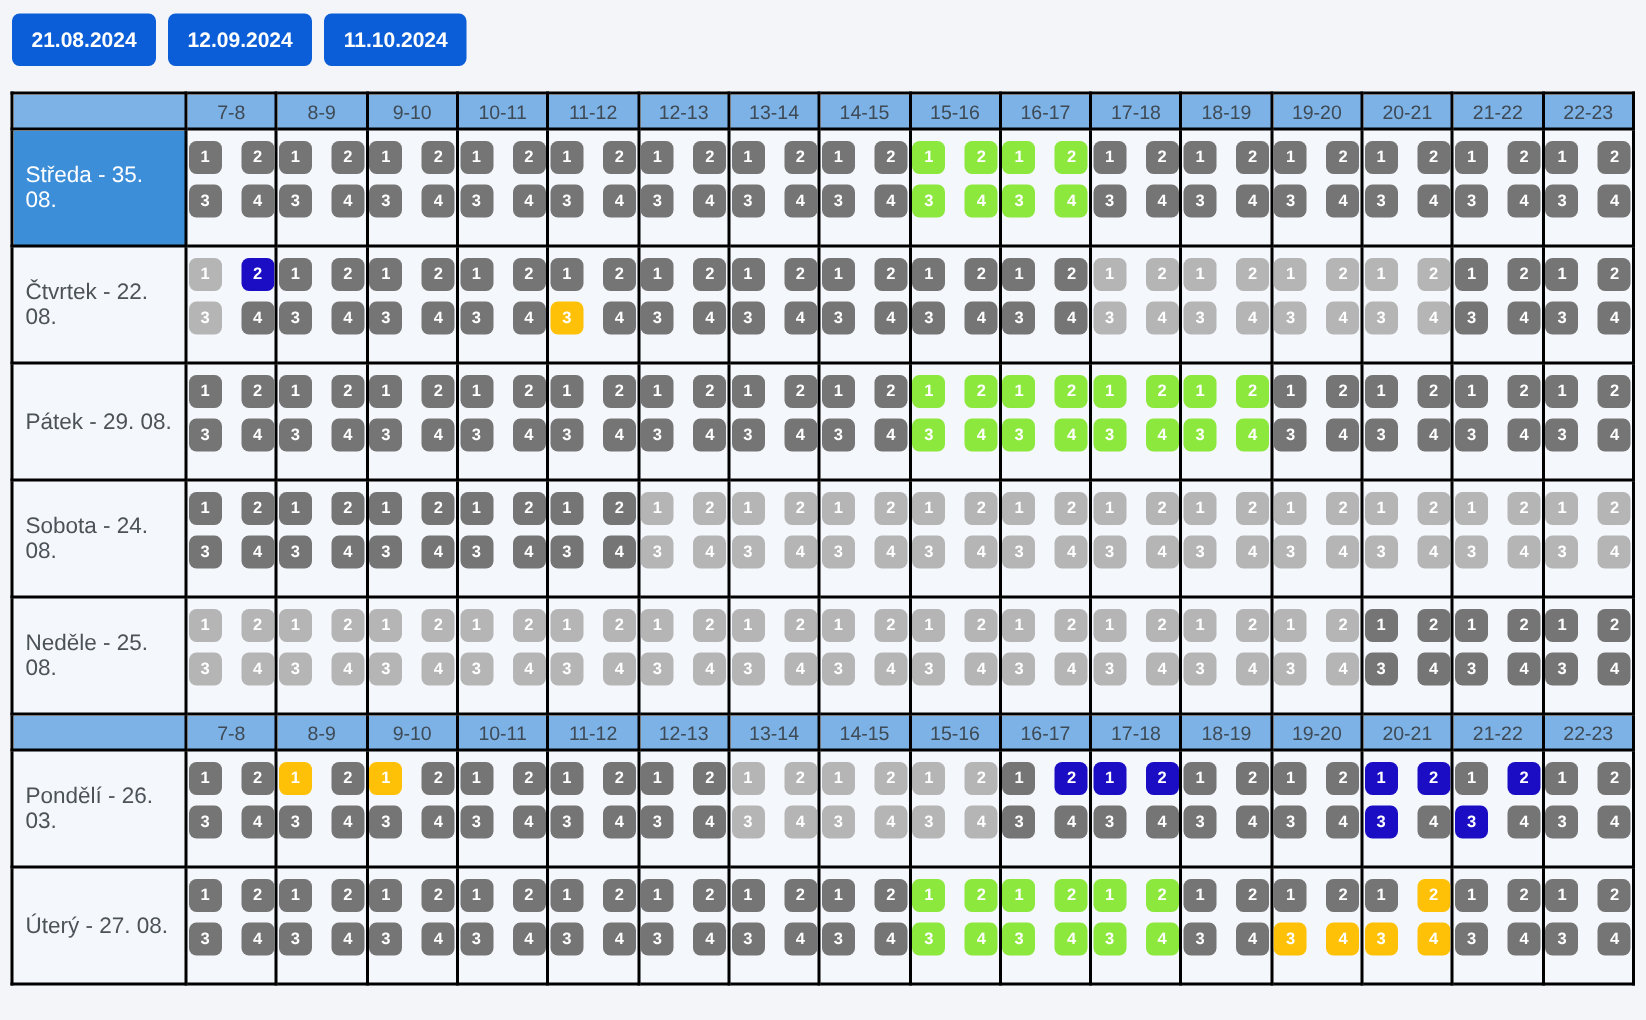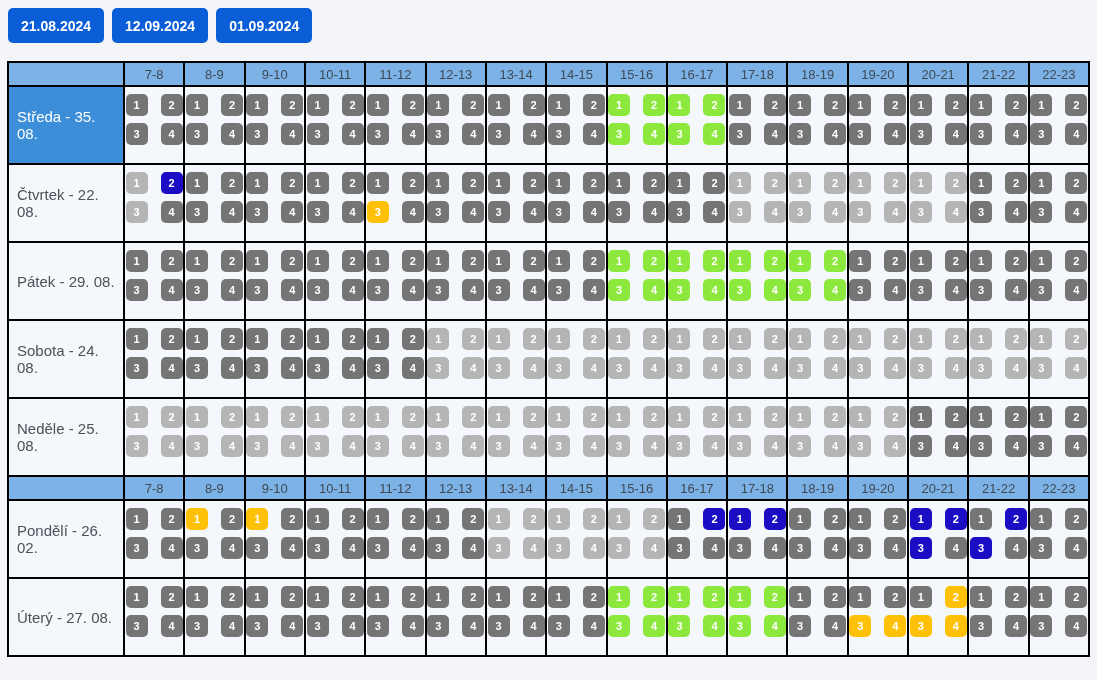--- a/index.html
+++ b/index.html
@@ -2,21 +2,21 @@
 <html><head>
 <meta charset="utf-8">
 <style>
   html,body{margin:0;padding:0;}
   body{
     width:1097px;height:680px;overflow:hidden;
     background:#f3f5f8;
     font-family:"Liberation Sans", sans-serif;
   }
   
-  .toolbar{display:flex;align-items:flex-start;padding:8px 0 0 8px;height:36px;}
+  .toolbar{display:flex;align-items:center;padding:8px 0 0 8px;height:36px;}
   .date-btn{
     background:#0b5ed7;color:#fff;border:none;border-radius:5px;
     font-family:"Liberation Sans",sans-serif;
     font-weight:bold;font-size:14px;padding:0 13px;margin-right:8px;
     height:35px;cursor:pointer;
   }
   .loc-select{
     margin-left:5px;background:#fff;border:1px solid #dde1e6;border-radius:5px;
     display:flex;align-items:center;gap:11px;padding:0 10px 0 13px;height:35px;
     font-size:15px;color:#212529;box-sizing:border-box;cursor:pointer;
@@ -50,21 +50,21 @@
     display:flex;align-items:center;justify-content:center;
     cursor:pointer;user-select:none;
   }
 </style>
 </head>
 <body>
 
 <div class="toolbar">
   <button class="date-btn">21.08.2024</button>
   <button class="date-btn">12.09.2024</button>
-  <button class="date-btn">01.09.2024</button>
+  <button class="date-btn">11.10.2024</button>
 </div>
 
 <table class="booking">
   <colgroup>
     <col style="width:116px">
   </colgroup>
   <tbody>
       <tr class="time-header">
         <td></td>
         <td>7-8</td>
@@ -752,21 +752,21 @@
         <td>15-16</td>
         <td>16-17</td>
         <td>17-18</td>
         <td>18-19</td>
         <td>19-20</td>
         <td>20-21</td>
         <td>21-22</td>
         <td>22-23</td>
       </tr>
       <tr>
-        <td class="day-label">Pondělí - 26. 02.</td>
+        <td class="day-label">Pondělí - 26. 03.</td>
         <td class="slot-cell">
           <div class="slot-grid">
             <span class="slot-btn" style="background: rgb(117, 117, 117);">1</span>
             <span class="slot-btn" style="background: rgb(117, 117, 117);">2</span>
             <span class="slot-btn" style="background: rgb(117, 117, 117);">3</span>
             <span class="slot-btn" style="background: rgb(117, 117, 117);">4</span>
           </div>
         </td>
         <td class="slot-cell">
           <div class="slot-grid">

